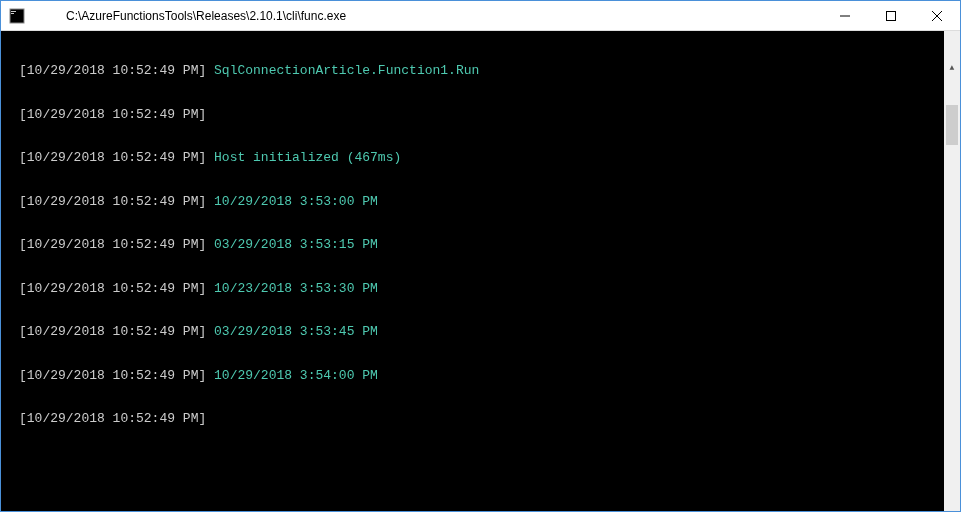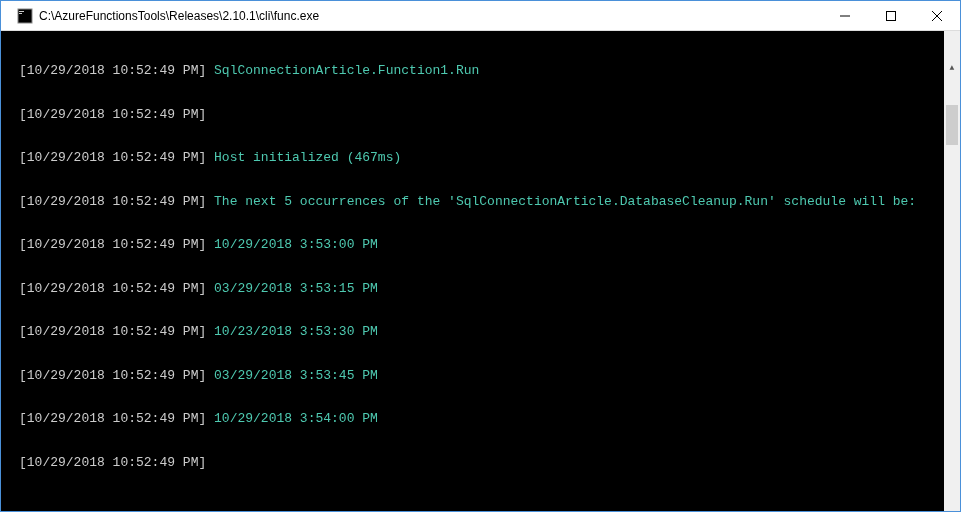--- a/index.html
+++ b/index.html
@@ -9,22 +9,23 @@
     width: 961px;
     height: 512px;
     overflow: hidden;
     border: 1px solid #4a90d9;
   }
   .titlebar {
     background: #ffffff;
     height: 30px;
     display: flex;
     align-items: center;
-    padding-left: 16px;
+    padding-left: 8px;
     border-bottom: 1px solid #ddd;
+    gap: 35px;
   }
   .titlebar-icon {
     width: 16px;
     height: 16px;
     margin-right: 6px;
     display: flex;
     align-items: center;
     justify-content: center;
   }
   .titlebar-icon svg { width: 16px; height: 16px; }
@@ -114,21 +115,20 @@
           <line x1="10" y1="0" x2="0" y2="10" stroke="#000" stroke-width="1"></line>
         </svg>
     </div>
   </div>
 </div>
 
 <div class="terminal">
   <div class="row"><span class="ts">[10/29/2018 10:52:49 PM]</span> <span class="cyan">SqlConnectionArticle.Function1.Run</span></div>
   <div class="row"><span class="ts">[10/29/2018 10:52:49 PM]</span></div>
   <div class="row"><span class="ts">[10/29/2018 10:52:49 PM]</span> <span class="cyan">Host initialized (467ms)</span></div>
-  <div class="row"><span class="ts">[10/29/2018 10:52:49 PM]</span> <span class="cyan">The next 5 occurrences of the 'SqlConnectionArticle.DatabaseCleanup.Run' schedule will be:</span></div>
   <div class="row"><span class="ts">[10/29/2018 10:52:49 PM]</span> <span class="cyan">10/29/2018 3:53:00 PM</span></div>
   <div class="row"><span class="ts">[10/29/2018 10:52:49 PM]</span> <span class="cyan">03/29/2018 3:53:15 PM</span></div>
   <div class="row"><span class="ts">[10/29/2018 10:52:49 PM]</span> <span class="cyan">10/23/2018 3:53:30 PM</span></div>
   <div class="row"><span class="ts">[10/29/2018 10:52:49 PM]</span> <span class="cyan">03/29/2018 3:53:45 PM</span></div>
   <div class="row"><span class="ts">[10/29/2018 10:52:49 PM]</span> <span class="cyan">10/29/2018 3:54:00 PM</span></div>
   <div class="row"><span class="ts">[10/29/2018 10:52:49 PM]</span></div>
   
   
   
   

